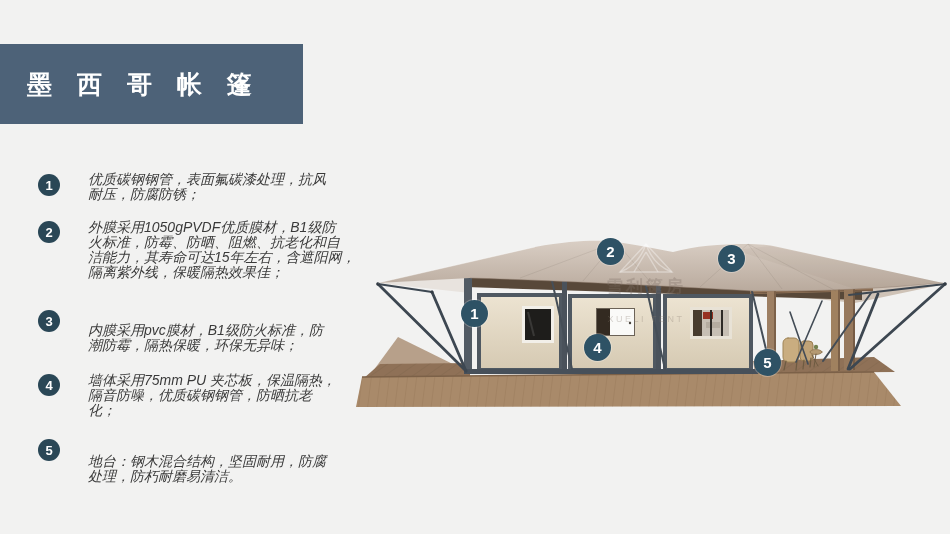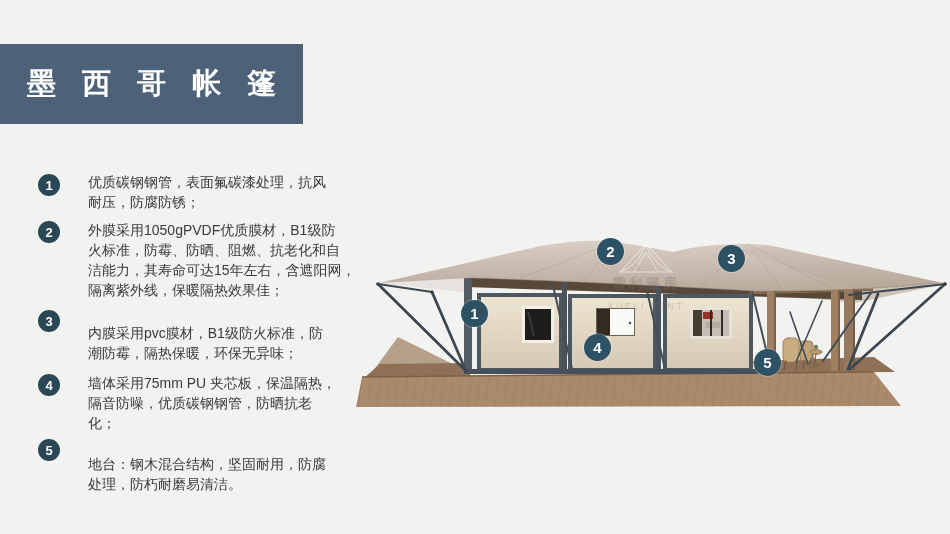--- a/index.html
+++ b/index.html
@@ -7,54 +7,54 @@
     position:relative;width:950px;height:534px;overflow:hidden;
     background:#f2f2f1;
     font-family:"Liberation Sans","DejaVu Sans",sans-serif;
   }
   
   .banner{
     position:absolute;left:0;top:44px;width:303px;height:80px;
     background:#4d6278;display:flex;align-items:center;
   }
   .banner-text{
-    color:#ffffff;font-size:29px;font-weight:bold;letter-spacing:9px;
+    color:#ffffff;font-size:25px;font-weight:bold;letter-spacing:9px;
     padding-left:27px;white-space:nowrap;
   }
   
   .feature-badge{
     position:absolute;left:38px;width:22px;height:22px;border-radius:50%;
     background:#2a4756;color:#fff;font-size:13px;font-weight:bold;
     display:flex;align-items:center;justify-content:center;
   }
   .feature-text{
     position:absolute;left:88px;width:300px;
-    font-size:14px;line-height:20px;color:#3a3a3a;white-space:pre;
+    font-size:14px;line-height:15px;color:#3a3a3a;white-space:pre;font-style:italic;
   }
   
   .tent-svg{position:absolute;left:0;top:0;width:950px;height:534px;}
   
   .callout{
     position:absolute;width:27px;height:27px;border-radius:50%;
     background:#2e5265;color:#fff;font-size:15px;font-weight:bold;
     display:flex;align-items:center;justify-content:center;
     box-shadow:0 0 0 1px rgba(255,255,255,0.25);
   }
   
   .watermark{
     position:absolute;left:586px;top:242px;width:120px;text-align:center;
     pointer-events:none;opacity:.6;
   }
   .watermark .wm-cn{
-    display:block;font-size:14px;font-weight:bold;letter-spacing:3px;
+    display:block;font-size:17px;font-weight:bold;letter-spacing:3px;
     color:rgba(125,112,102,0.55);margin-top:1px;white-space:nowrap;
   }
   .watermark .wm-en{
     display:block;font-size:9px;letter-spacing:2.5px;
-    color:rgba(135,122,112,0.55);margin-top:8px;white-space:nowrap;
+    color:rgba(135,122,112,0.55);margin-top:16px;white-space:nowrap;
   }
 </style>
 </head>
 <body>
 
 <div class="stage">
 
   <div class="banner">
     <span class="banner-text">墨 西 哥 帐 篷</span>
   </div>

